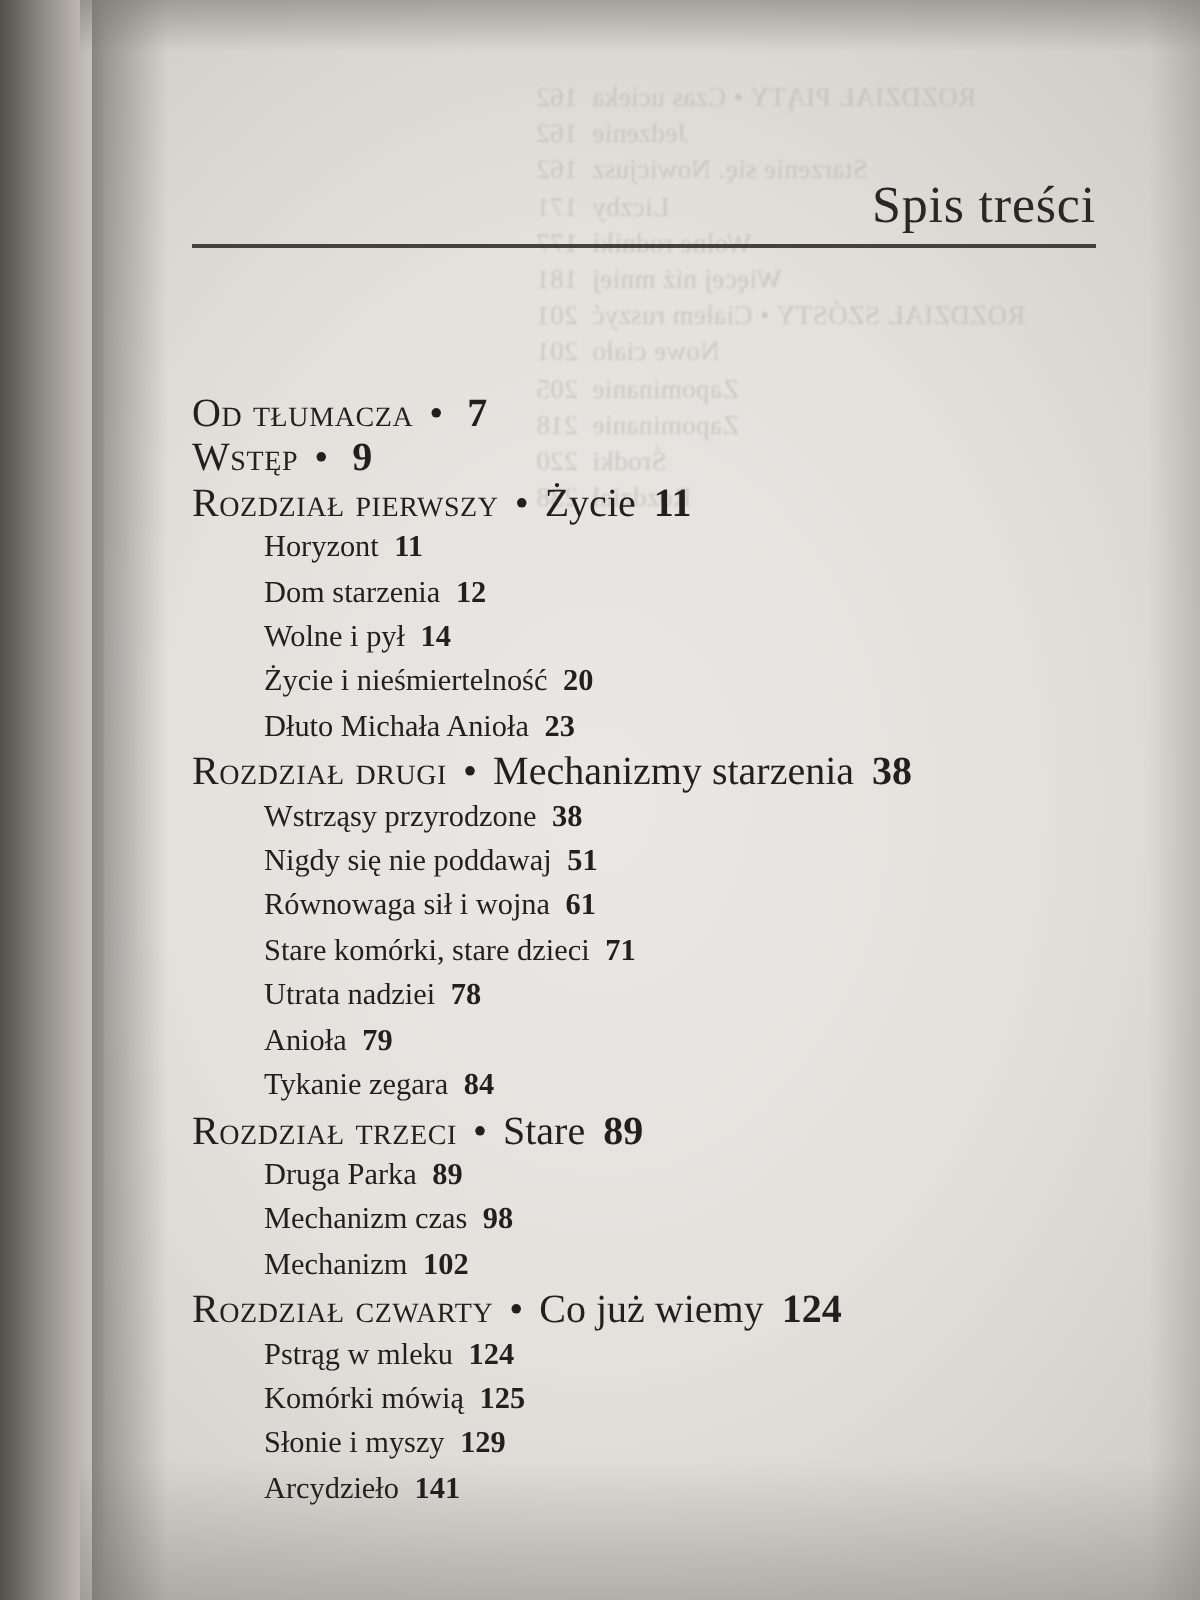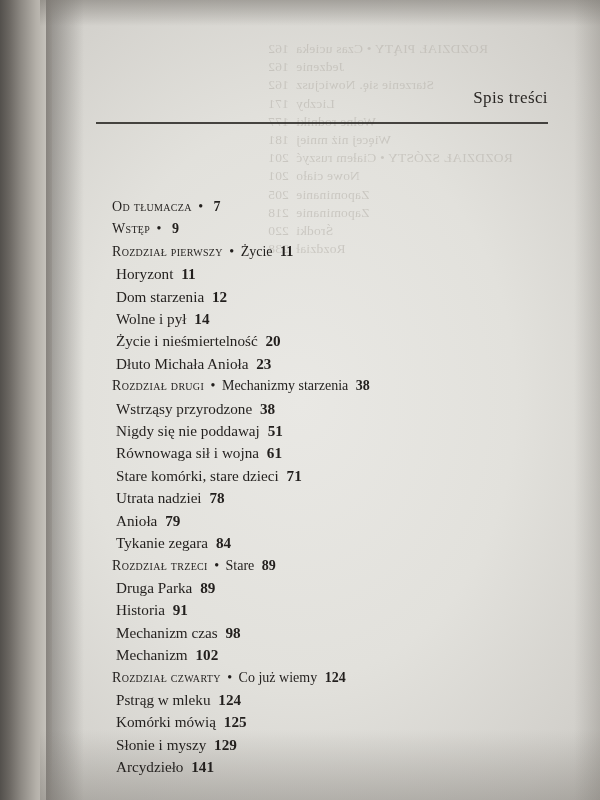--- a/index.html
+++ b/index.html
@@ -72,21 +72,21 @@
     font-family: "Liberation Serif", serif;
     white-space: pre;
     pointer-events: none;
     filter: blur(0.4px);
   }
 
   .title {
     position: absolute;
     right: 52px;
     top: 88px;
-    font-size: 17px;
+    font-size: 26px;
     color: #2a2724;
     letter-spacing: 0.4px;
   }
   .rule {
     position: absolute;
     left: 96px;
     top: 122px;
     width: 452px;
     height: 2px;
     background: #2f2c29;
@@ -99,26 +99,26 @@
     top: 196px;
     width: 460px;
     color: #221f1d;
   }
 
   .entry {
     white-space: nowrap;
     line-height: 22.4px;
   }
   .entry.level0 {
-    font-size: 14px;
-    margin-left: 16px;
+    font-size: 20px;
+    margin-left: 0;
   }
   .entry.level1 {
     font-size: 15.2px;
-    margin-left: 20px;
+    margin-left: 36px;
   }
   .smallcaps {
     font-variant: small-caps;
     letter-spacing: 0.3px;
   }
   .pg {
     font-weight: bold;
     margin-left: 4px;
   }
   .dot {
@@ -164,21 +164,20 @@
       <div class="entry level0"><span class="smallcaps">Rozdział drugi</span><span class="dot"> • </span><span>Mechanizmy starzenia</span><span class="pg"> 38</span></div>
       <div class="entry level1"><span>Wstrząsy przyrodzone</span><span class="pg"> 38</span></div>
       <div class="entry level1"><span>Nigdy się nie poddawaj</span><span class="pg"> 51</span></div>
       <div class="entry level1"><span>Równowaga sił i wojna</span><span class="pg"> 61</span></div>
       <div class="entry level1"><span>Stare komórki, stare dzieci</span><span class="pg"> 71</span></div>
       <div class="entry level1"><span>Utrata nadziei</span><span class="pg"> 78</span></div>
       <div class="entry level1"><span>Anioła</span><span class="pg"> 79</span></div>
       <div class="entry level1"><span>Tykanie zegara</span><span class="pg"> 84</span></div>
       <div class="entry level0"><span class="smallcaps">Rozdział trzeci</span><span class="dot"> • </span><span>Stare</span><span class="pg"> 89</span></div>
       <div class="entry level1"><span>Druga Parka</span><span class="pg"> 89</span></div>
-      <div class="entry level1"><span>Historia</span><span class="pg"> 91</span></div>
       <div class="entry level1"><span>Mechanizm czas</span><span class="pg"> 98</span></div>
       <div class="entry level1"><span>Mechanizm</span><span class="pg"> 102</span></div>
       <div class="entry level0"><span class="smallcaps">Rozdział czwarty</span><span class="dot"> • </span><span>Co już wiemy</span><span class="pg"> 124</span></div>
       <div class="entry level1"><span>Pstrąg w mleku</span><span class="pg"> 124</span></div>
       <div class="entry level1"><span>Komórki mówią</span><span class="pg"> 125</span></div>
       <div class="entry level1"><span>Słonie i myszy</span><span class="pg"> 129</span></div>
       <div class="entry level1"><span>Arcydzieło</span><span class="pg"> 141</span></div>
     </div>
 
 </div>

